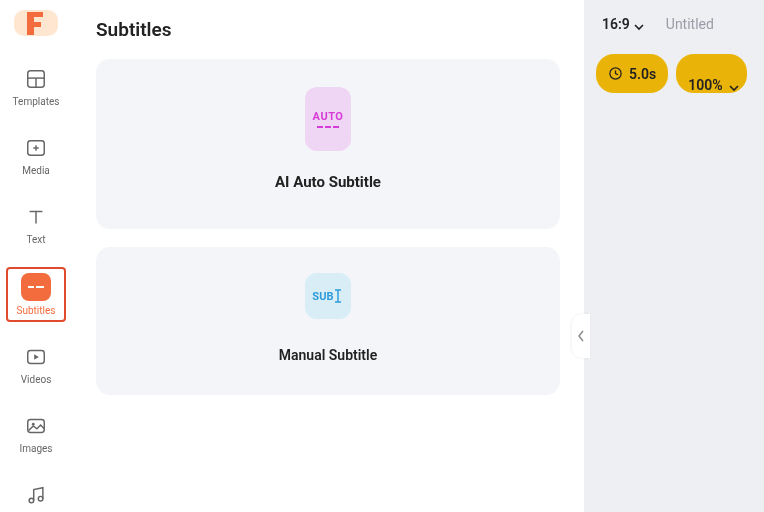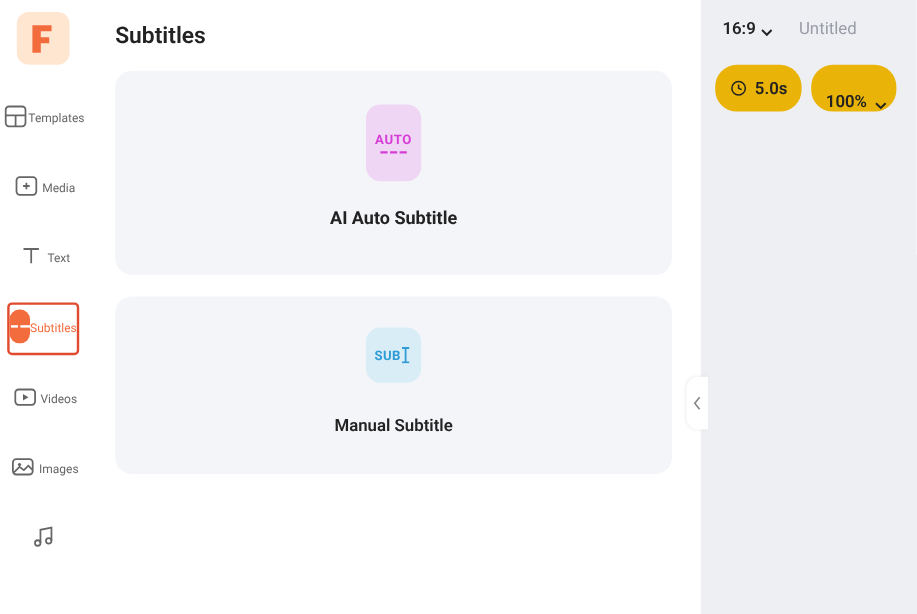--- a/index.html
+++ b/index.html
@@ -25,21 +25,21 @@
       background: #ffe6d1;
       border-radius: 10px;
       display: flex;
       align-items: center;
       justify-content: center;
       margin-bottom: 24px;
     }
     .nav-item {
       width: 60px;
       display: flex;
-      flex-direction: row;
+      flex-direction: column;
       align-items: center;
       justify-content: center;
       padding: 6px 0;
       margin-bottom: 16px;
       cursor: pointer;
       position: relative;
     }
     .nav-item.active {
       border: 2px solid #e24a2e;
       border-radius: 4px;

